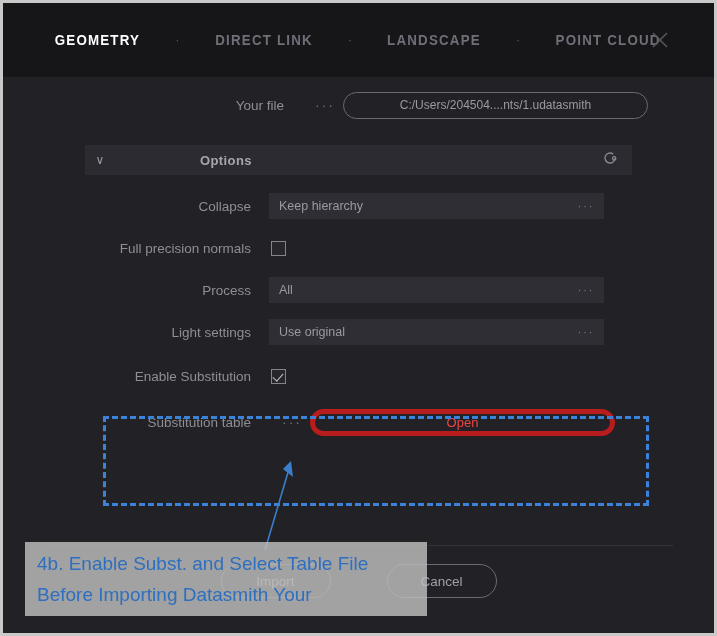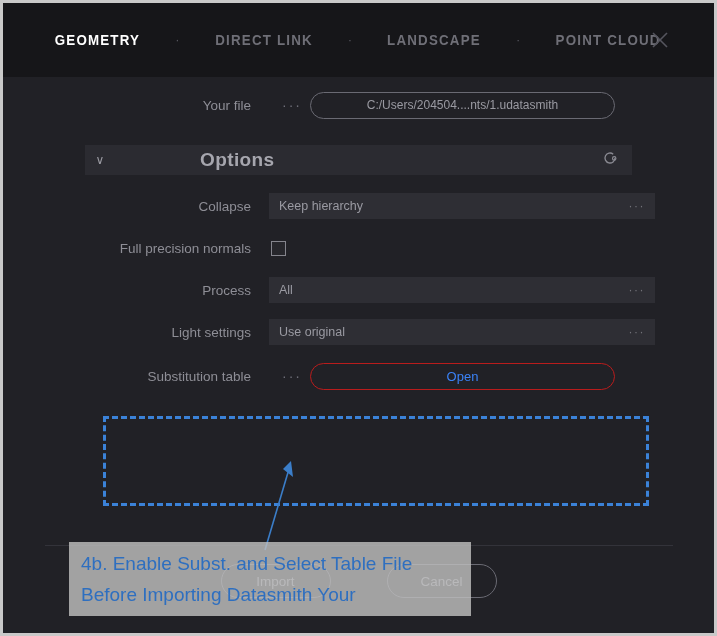--- a/index.html
+++ b/index.html
@@ -82,21 +82,21 @@
     width: 248px;
     text-align: right;
     padding-right: 0;
     font-size: 13.5px;
     color: #8e8e96;
     white-space: nowrap;
   }
   .ctrl { margin-left: 18px; display: flex; align-items: center; }
 
   
-  .filerow { height: 56px; }
+  .filerow { height: 56px; margin-left: 33px; }
   .dots {
     color: #6e6e77;
     font-size: 14px;
     letter-spacing: 2px;
     margin-left: 31px;
     margin-right: 8px;
     cursor: pointer;
   }
   .pill {
     width: 305px;
@@ -123,31 +123,31 @@
     cursor: pointer;
   }
   .chev {
     width: 30px;
     text-align: center;
     color: #9a9aa2;
     font-size: 12px;
     font-family: "Liberation Sans", sans-serif;
   }
   .options-title {
-    font-size: 19px;
+    font-size: 13px;
     font-weight: bold;
     color: #a6a6ae;
     letter-spacing: 0.4px;
     margin-left: 85px;
   }
   .reset-icon { margin-left: auto; margin-right: 14px; cursor: pointer; }
 
   
   .field {
-    width: 386px;
+    width: 335px;
     height: 26px;
     background: #2e2e34;
     display: flex;
     align-items: center;
     padding: 0 10px;
     font-size: 12.5px;
     color: #9a9aa2;
     cursor: pointer;
   }
   .field .fdots {
@@ -176,27 +176,27 @@
     height: 9px;
     border: solid #c3c3ca;
     border-width: 0 1.6px 1.6px 0;
     transform: rotate(42deg);
   }
 
   
   .openbtn {
     width: 305px;
     height: 27px;
-    border: 1px solid #b91c1c;
+    border: 5px solid #b91c1c;
     border-radius: 14px;
     display: flex;
     align-items: center;
     justify-content: center;
     font-size: 13px;
-    color: #3b82f6;
+    color: #ef4444;
     cursor: pointer;
   }
 
   
   .dashbox {
     position: absolute;
     left: 100px;
     top: 413px;
     width: 546px;
     height: 90px;
@@ -240,21 +240,20 @@
 
   
   .annot-box {
     position: absolute;
     left: 22px;
     top: 539px;
     width: 402px;
     height: 74px;
     background: rgba(190,190,190,0.82);
     padding: 6px 2px 0 12px;
-    margin-left: 44px;
   }
   .annot-line {
     font-size: 19px;
     color: #2e6fc0;
     line-height: 31px;
     white-space: nowrap;
   }
   .arrow-svg {
     position: absolute;
     left: 250px;
@@ -338,20 +337,26 @@
       <div class="row">
         <div class="lbl">Light settings</div>
         <div class="ctrl">
           <div class="field">
             <span>Use original</span>
             <span class="fdots">···</span>
           </div>
         </div>
       </div>
 
+      <div class="row" style="height:46px;">
+        <div class="lbl">Enable Substitution</div>
+        <div class="ctrl">
+          <div class="cbox checked"></div>
+        </div>
+      </div>
 
       <div class="row" style="height:46px;">
         <div class="lbl">Substitution table</div>
         <div class="ctrl" style="margin-left:0;">
           <span class="dots">···</span>
           <div class="openbtn">Open</div>
         </div>
       </div>
 
     </div>

